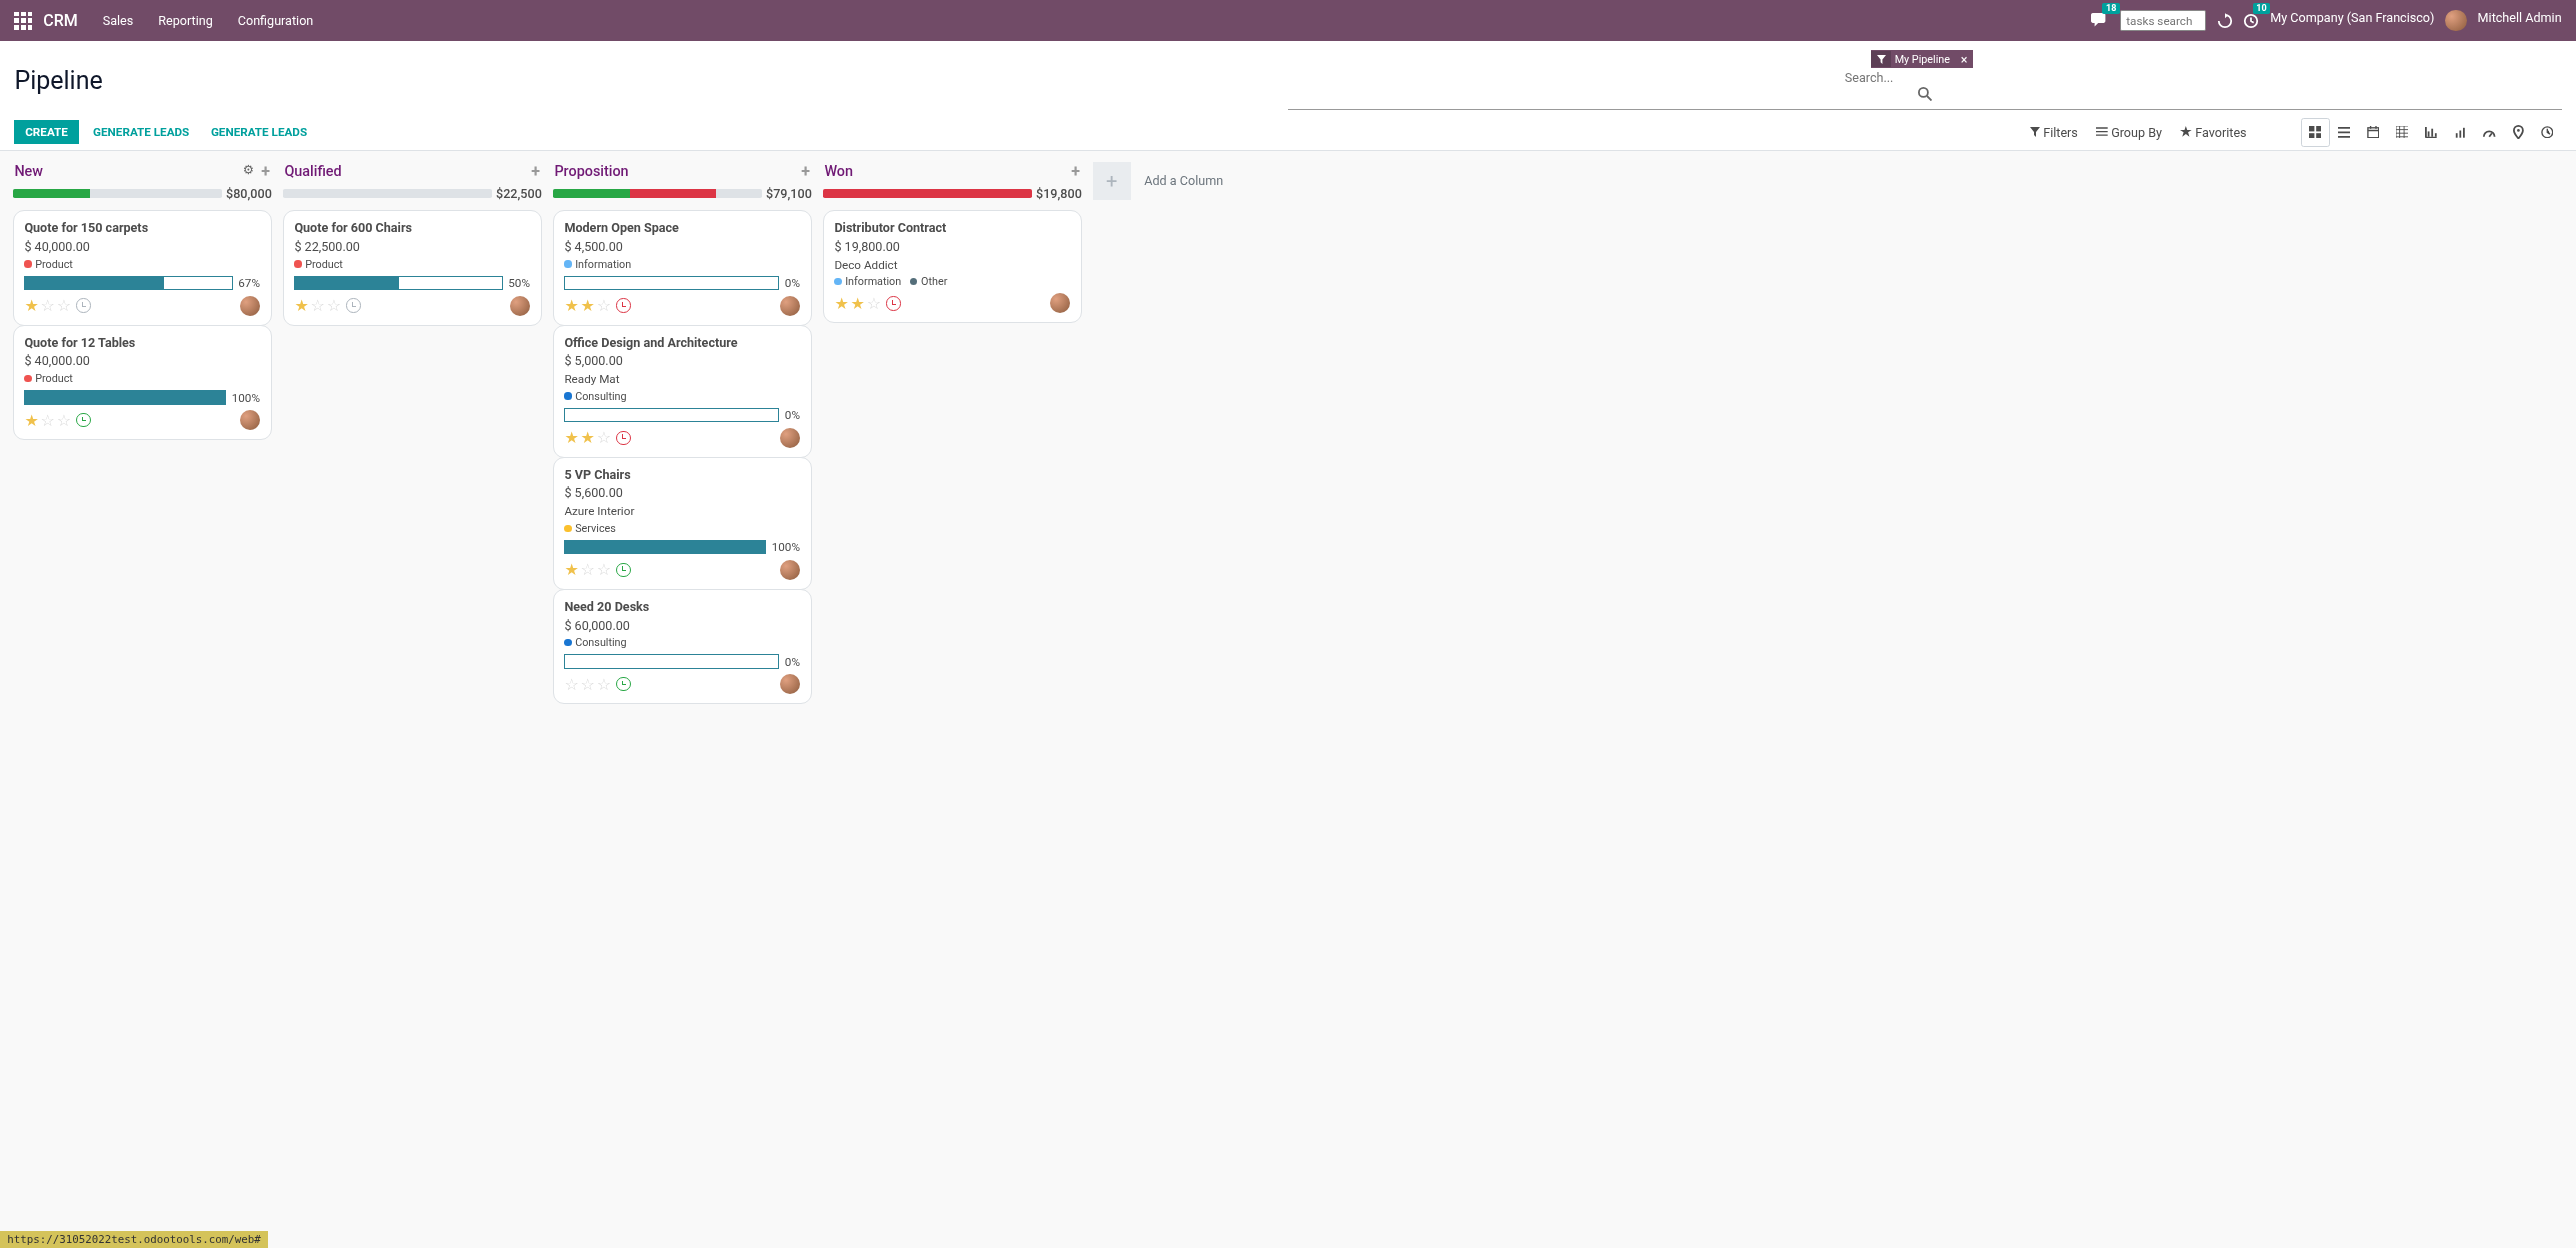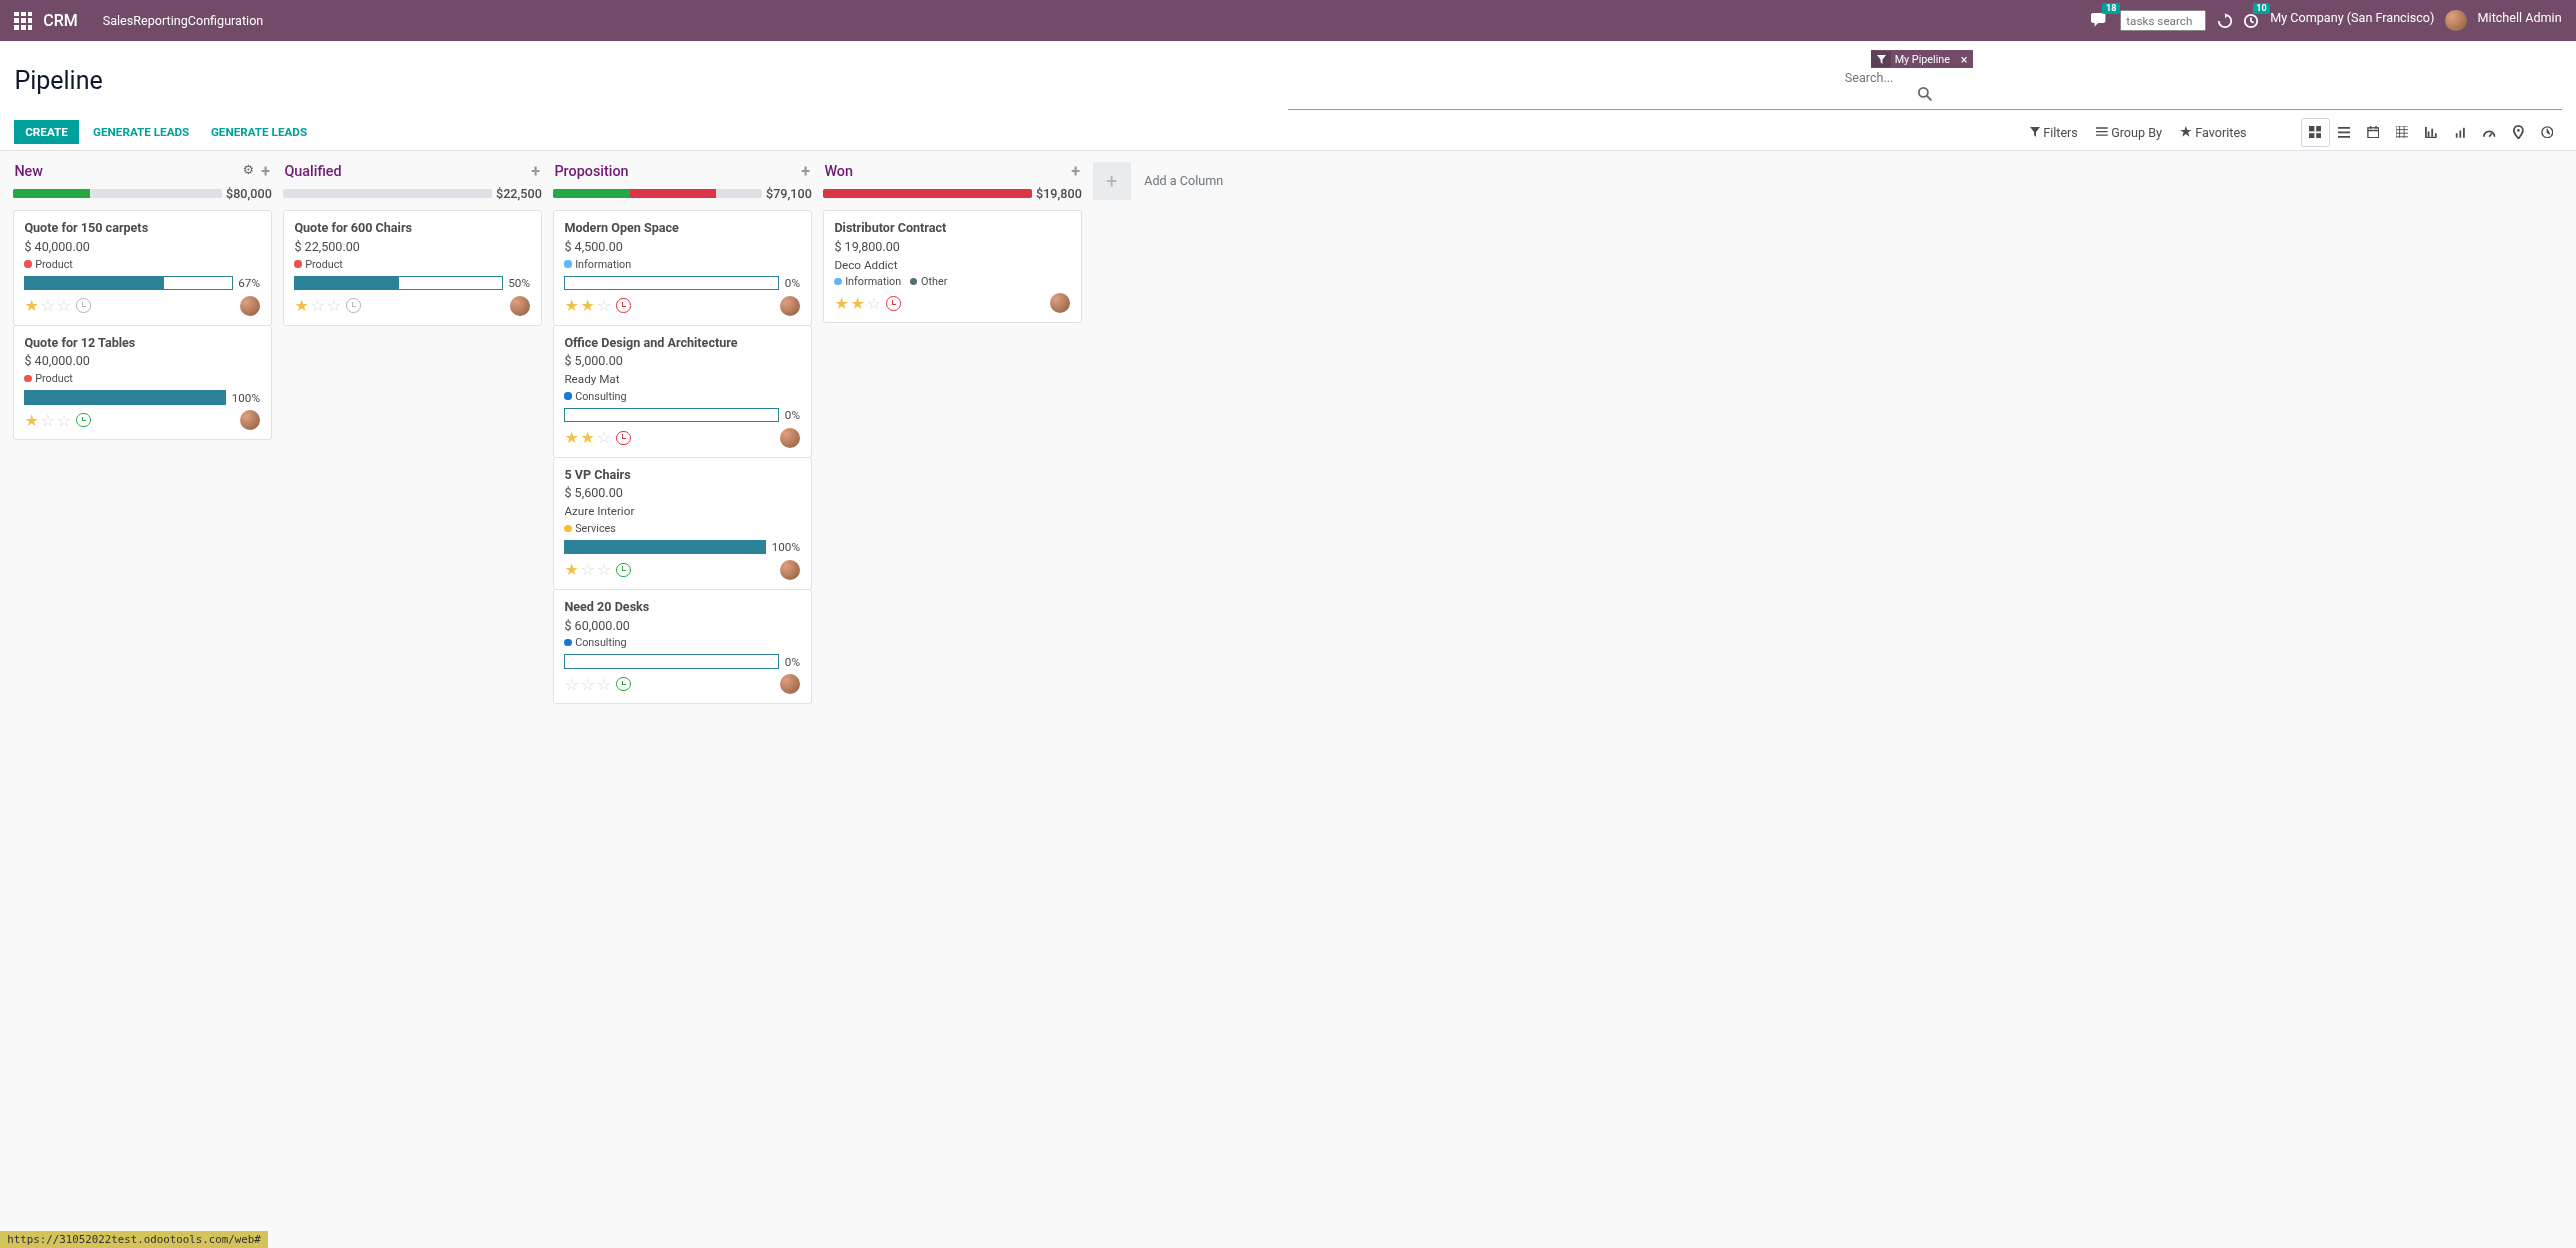--- a/index.html
+++ b/index.html
@@ -5,21 +5,21 @@
 * { margin: 0; padding: 0; box-sizing: border-box; font-family: -apple-system, BlinkMacSystemFont, "Segoe UI", Roboto, sans-serif; }
 body { background: #f9f9f9; color: #4c4c4c; font-size: 11.7px; overflow: hidden; }
 
 
 .navbar { background: #714b67; color: #fff; height: 41px; display: flex; align-items: center; padding: 0 14.4px; }
 .nav-left { display: flex; align-items: center; flex: 0 0 auto; }
 .nav-right { display: flex; gap: 10.8px; margin-left: auto; }
 .apps-grid { width: 18px; height: 18px; display: grid; grid-template-columns: repeat(3,1fr); grid-template-rows: repeat(3,1fr); gap: 1.8px; margin-right: 10.8px; cursor: pointer; }
 .apps-grid span { background: #fff; }
 .brand { font-size: 16px; font-weight: 500; margin-right: 25px; }
-.nav-menu { display: flex; }
+.nav-menu { display: flex; gap: 25px; }
 .nav-menu a { color: #fff; font-size: 12.6px; cursor: pointer; }
 .nav-icon { position: relative; cursor: pointer; display: flex; align-items: center; color:#fff; }
 .badge { position: absolute; top: -7.2px; right: -10.8px; background: #00a09d; color: #fff; font-size: 9px; padding: 0.9px 3.6px; border-radius: 1.8px; font-weight: bold; }
 .tasks-search { background: #fff; border: 0.9px solid #888; padding: 2.7px 5.4px; color: #888; font-size: 11.7px; width: 86px; border-radius: 1.8px; }
 .company-name { font-size: 12.6px; }
 .avatar-sm { width: 21.6px; height: 21.6px; border-radius: 50%; background: radial-gradient(circle at 30% 30%, #e0a080, #8b5a3c); display:inline-block; }
 
 
 .control-panel { background: #fff; border-bottom: 0.9px solid #dee2e6; padding: 9px 14.4px 3.6px; }
 .cp-top { display: flex; align-items: center; margin-bottom: 7.2px; }
@@ -50,21 +50,21 @@
 .col-actions { display:flex; gap:7.2px; color:#999;}
 .col-actions span { cursor:pointer; }
 .col-gear { color:#666; font-size:12.6px;}
 .col-plus { color:#999; font-size:16px; font-weight:bold;}
 
 .col-subheader { display:flex; align-items:center; gap:3.6px; margin-bottom:9px;}
 .prog-bar { flex:1; height:9px; background:#dee2e6; display:flex; border-radius:1.8px; overflow:hidden;}
 .prog-seg { height:100%; }
 .col-total { font-size:12.6px; color:#4c4c4c; font-weight:500; white-space:nowrap;}
 
-.kanban-card { background:#fff; border:0.9px solid #dee2e6; border-radius:3px; padding:9px 10.8px; margin-bottom:-0.9px; cursor:pointer;}
+.kanban-card { background:#fff; border:0.9px solid #dee2e6; border-radius:11px; padding:9px 10.8px; margin-bottom:-0.9px; cursor:pointer;}
 .card-title { font-size:12.6px; font-weight:bold; color:#4c4c4c; margin-bottom:3.6px;}
 .card-amount { font-size:12.6px; color:#4c4c4c; margin-bottom:3.6px;}
 .card-customer { font-size:11.7px; color:#4c4c4c; margin-bottom:3.6px;}
 .card-tags { display:flex; gap:9px; margin-bottom:5.4px;}
 .card-tag { display:flex; align-items:center; gap:3.6px; font-size:10.8px; color:#4c4c4c;}
 .tag-dot { width:7.2px; height:7.2px; border-radius:50%; display:inline-block;}
 .gauge-row { display:flex; align-items:center; gap:5.4px; margin-bottom:5.4px;}
 .gauge { flex:1; height:14.4px; border:0.9px solid #2c8397; background:#fff; position:relative;}
 .gauge-fill { height:100%; background:#2c8397;}
 .gauge-pct { font-size:11.7px; color:#4c4c4c;}

